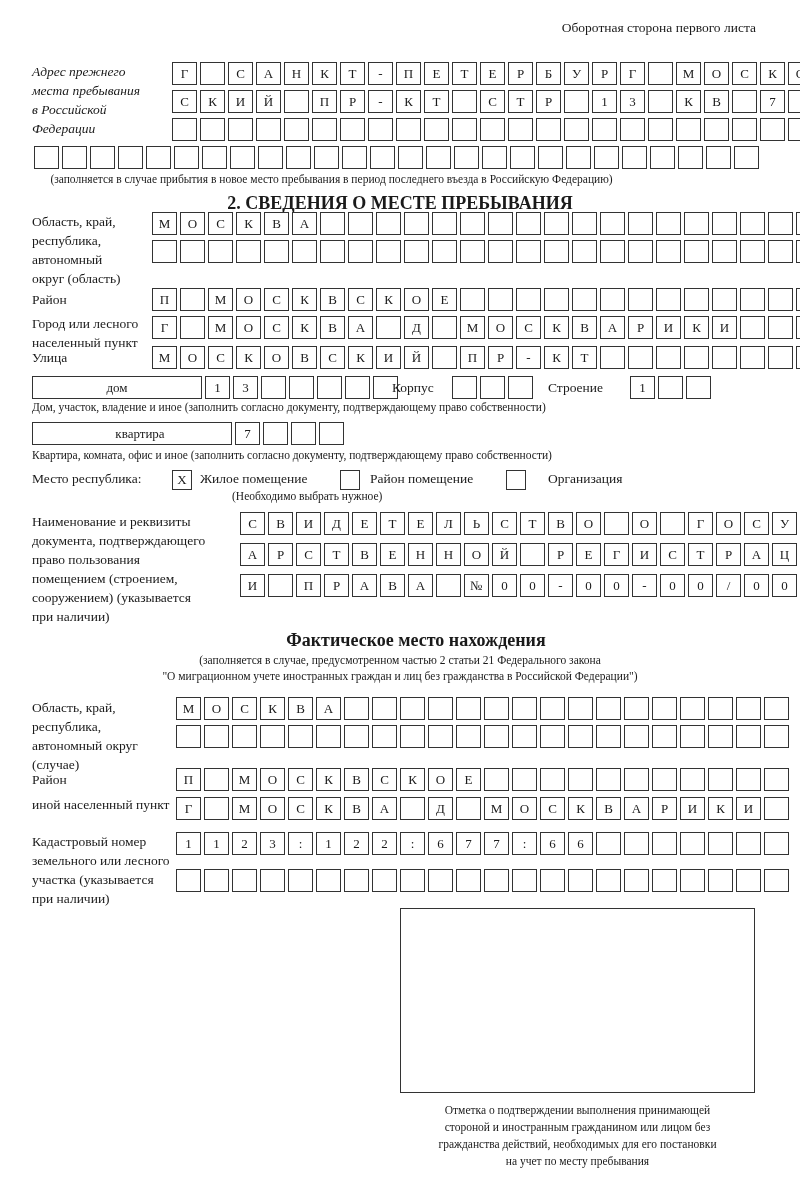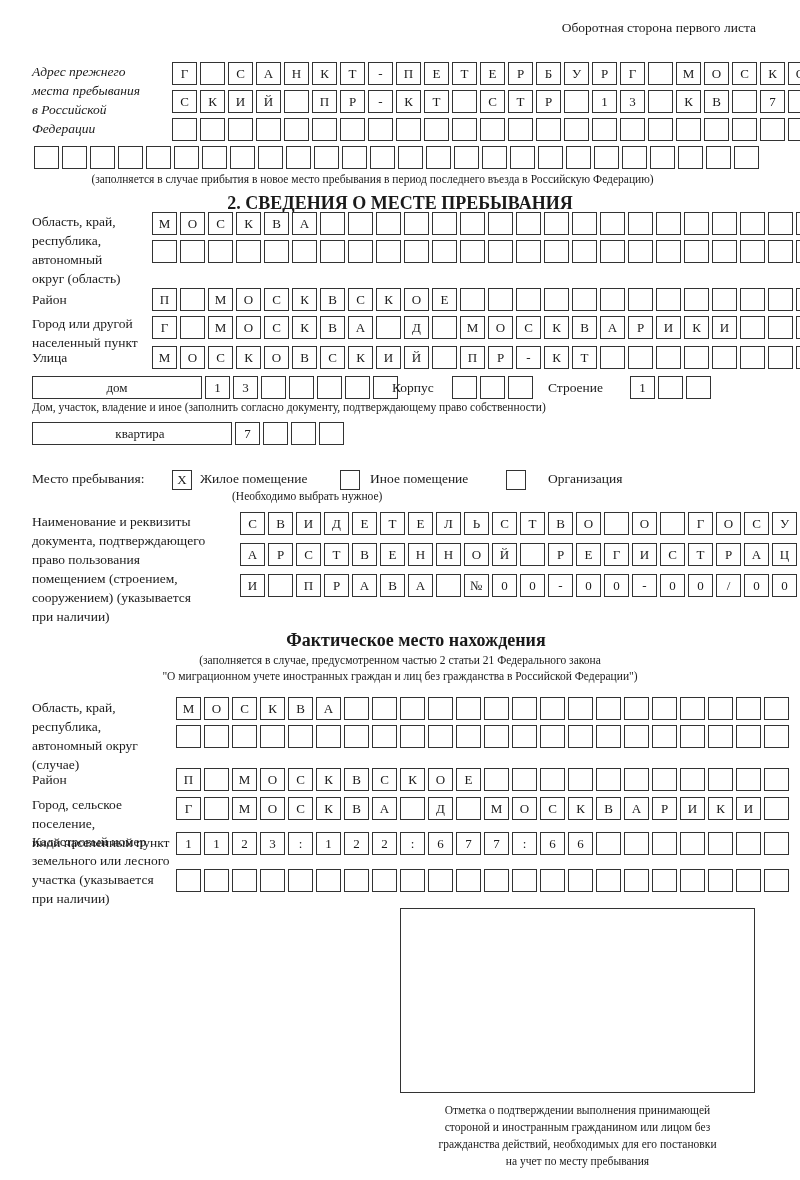--- a/index.html
+++ b/index.html
@@ -193,21 +193,21 @@
     <div class="cell"></div>
     <div class="cell"></div>
     <div class="cell"></div>
     <div class="cell"></div>
     <div class="cell"></div>
     <div class="cell"></div>
     <div class="cell"></div>
     <div class="cell"></div>
   </div>
 
-  <div class="abs small center" style="left:0; top:173px; width:663px;margin-left:41px;">(заполняется в случае прибытия в новое место пребывания в период последнего въезда в Российскую Федерацию)</div>
+  <div class="abs small center" style="left:0; top:173px; width:663px;">(заполняется в случае прибытия в новое место пребывания в период последнего въезда в Российскую Федерацию)</div>
 
   <div class="abs sect-title" style="left:0; top:193px; width:800px;">2. СВЕДЕНИЯ О МЕСТЕ ПРЕБЫВАНИЯ</div>
 
   <div class="abs lbl" style="left:32px; top:212px; width:140px;">
     <div>Область, край,</div>
     <div>республика,</div>
     <div>автономный</div>
     <div>округ (область)</div>
   </div>
 
@@ -287,21 +287,21 @@
     <div class="cell"></div>
     <div class="cell"></div>
     <div class="cell"></div>
     <div class="cell"></div>
     <div class="cell"></div>
     <div class="cell"></div>
     <div class="cell"></div>
   </div>
 
   <div class="abs lbl" style="left:32px; top:314px; width:125px;">
-    <div>Город или другой</div>
+    <div>Город или лесного</div>
     <div>населенный пункт</div>
   </div>
   <div class="abs row" style="left:152px; top:316px;">
     <div class="cell">Г</div>
     <div class="cell"></div>
     <div class="cell">М</div>
     <div class="cell">О</div>
     <div class="cell">С</div>
     <div class="cell">К</div>
     <div class="cell">В</div>
@@ -376,26 +376,27 @@
   </div>
   <div class="abs small" style="left:32px; top:401px;">Дом, участок, владение и иное (заполнить согласно документу, подтверждающему право собственности)</div>
 
   <div class="abs wbox" style="left:32px; top:422px; width:200px;padding-left:16px;">квартира</div>
   <div class="abs row" style="left:235px; top:422px;">
     <div class="cell">7</div>
     <div class="cell"></div>
     <div class="cell"></div>
     <div class="cell"></div>
   </div>
-
-  <div class="abs lbl" style="left:32px; top:469px;">Место пребывания:</div>
+  <div class="abs small" style="left:32px; top:449px;">Квартира, комната, офис и иное (заполнить согласно документу, подтверждающему право собственности)</div>
+
+  <div class="abs lbl" style="left:32px; top:469px;">Место республика:</div>
   <div class="abs chk" style="left:172px; top:470px;">Х</div>
   <div class="abs lbl" style="left:200px; top:469px;">Жилое помещение</div>
   <div class="abs chk" style="left:340px; top:470px;"></div>
-  <div class="abs lbl" style="left:370px; top:469px;">Иное помещение</div>
+  <div class="abs lbl" style="left:370px; top:469px;">Район помещение</div>
   <div class="abs chk" style="left:506px; top:470px;"></div>
   <div class="abs lbl" style="left:548px; top:469px;">Организация</div>
   <div class="abs small" style="left:232px; top:490px;">(Необходимо выбрать нужное)</div>
 
   <div class="abs lbl" style="left:32px; top:512px; width:205px;">
     <div>Наименование и реквизиты</div>
     <div>документа, подтверждающего</div>
     <div>право пользования</div>
     <div>помещением (строением,</div>
     <div>сооружением) (указывается</div>
@@ -555,21 +556,20 @@
     <div class="cell"></div>
     <div class="cell"></div>
     <div class="cell"></div>
     <div class="cell"></div>
     <div class="cell"></div>
     <div class="cell"></div>
     <div class="cell"></div>
   </div>
 
   <div class="abs lbl" style="left:32px; top:795px; width:150px;">
-    <div>Город, сельское поселение,</div>
     <div>иной населенный пункт</div>
   </div>
   <div class="abs row" style="left:176px; top:797px;">
     <div class="cell">Г</div>
     <div class="cell"></div>
     <div class="cell">М</div>
     <div class="cell">О</div>
     <div class="cell">С</div>
     <div class="cell">К</div>
     <div class="cell">В</div>

